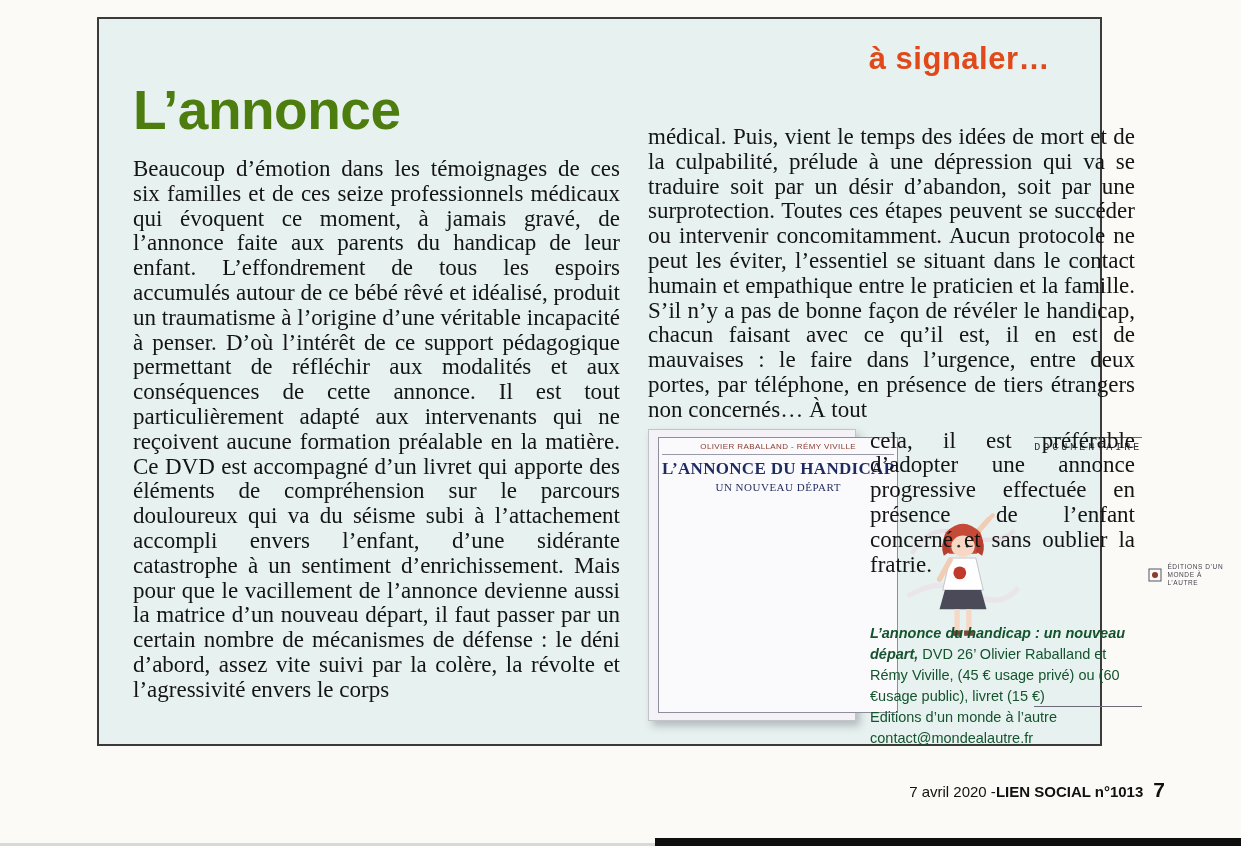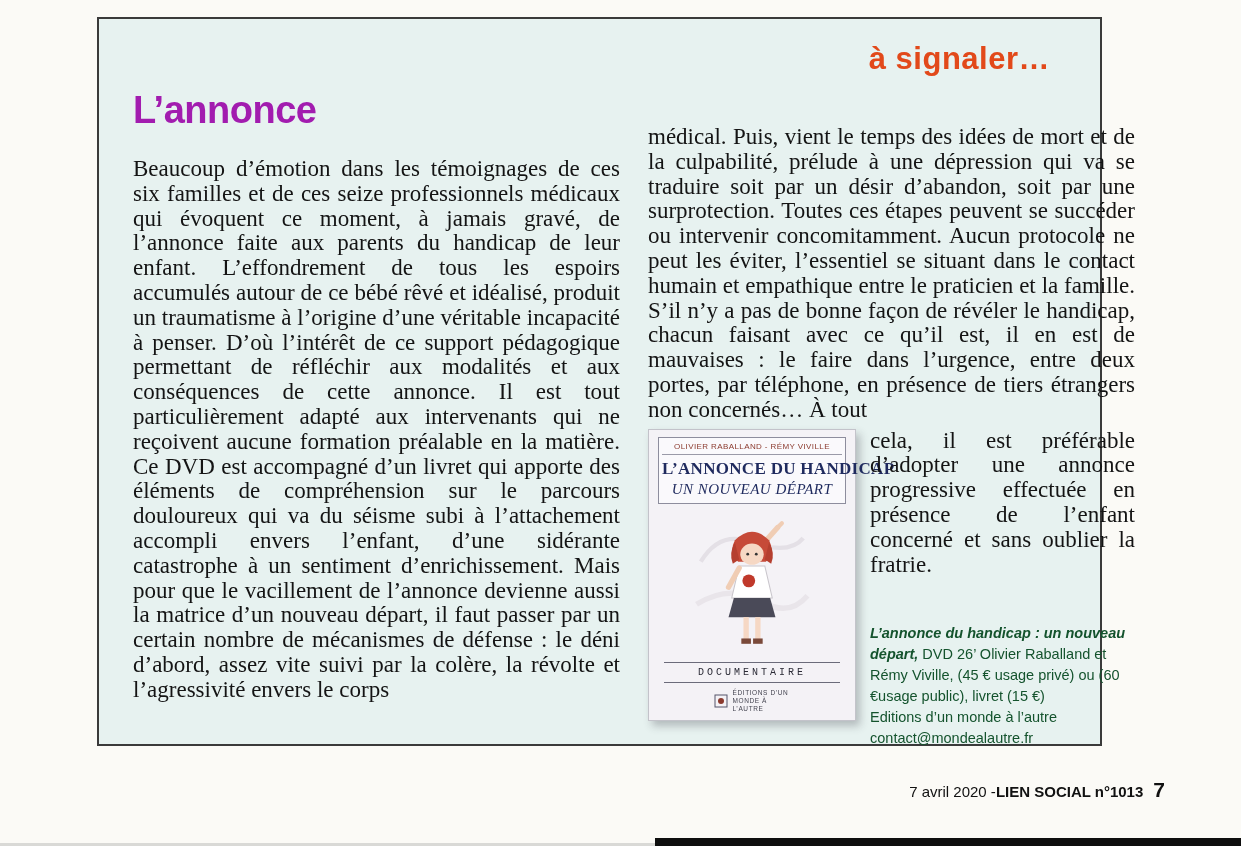--- a/index.html
+++ b/index.html
@@ -35,23 +35,23 @@
     left: 34px; top: 54px;
     width: 1002px;
     display: flex;
     gap: 28px;
   }
   .col { width: 487px; }
 
   h1.title {
     font-family: "Liberation Sans", sans-serif;
     font-weight: 600;
-    font-size: 38px;
+    font-size: 55px;
     line-height: 47px;
-    color: #a21caf;
+    color: #4d7c0f;
     letter-spacing: -0.5px;
     margin: 14px 0 23px 0;
   }
 
   p.body {
     font-size: 23px;
     line-height: 24.8px;
     text-align: justify;
     color: #141414;
   }
@@ -64,21 +64,21 @@
   
   .dvd-cover {
     float: left;
     width: 208px; height: 292px;
     margin-right: 14px;
     background: #f4f2f6;
     border: 1px solid #c3c3ca;
     box-shadow: 4px 5px 8px rgba(60,60,70,0.30);
     padding: 7px 9px;
     display: flex;
-    flex-direction: column;
+    flex-direction: row;
     align-items: stretch;
   }
   .dvd-head {
     border: 1px solid #8d8d9d;
     padding: 4px 3px 5px 3px;
     text-align: center;
     background: #faf9fc;
   }
   .dvd-authors {
     font-family: "Liberation Sans", sans-serif;
@@ -93,22 +93,21 @@
   .dvd-title {
     font-family: "Liberation Serif", serif;
     font-weight: bold;
     font-size: 17px;
     color: #1f2a5e;
     letter-spacing: 0.3px;
     white-space: nowrap;
   }
   .dvd-subtitle {
     font-family: "Liberation Serif", serif;
-    font-style: italic;
-    font-size: 15px;
+    font-size: 11px;
     color: #1f2a5e;
     margin-top: 2px;
     letter-spacing: 0.5px;
   }
   .dvd-art {
     flex: 1;
     display: flex;
     align-items: center;
     justify-content: center;
     margin: 4px 0;

